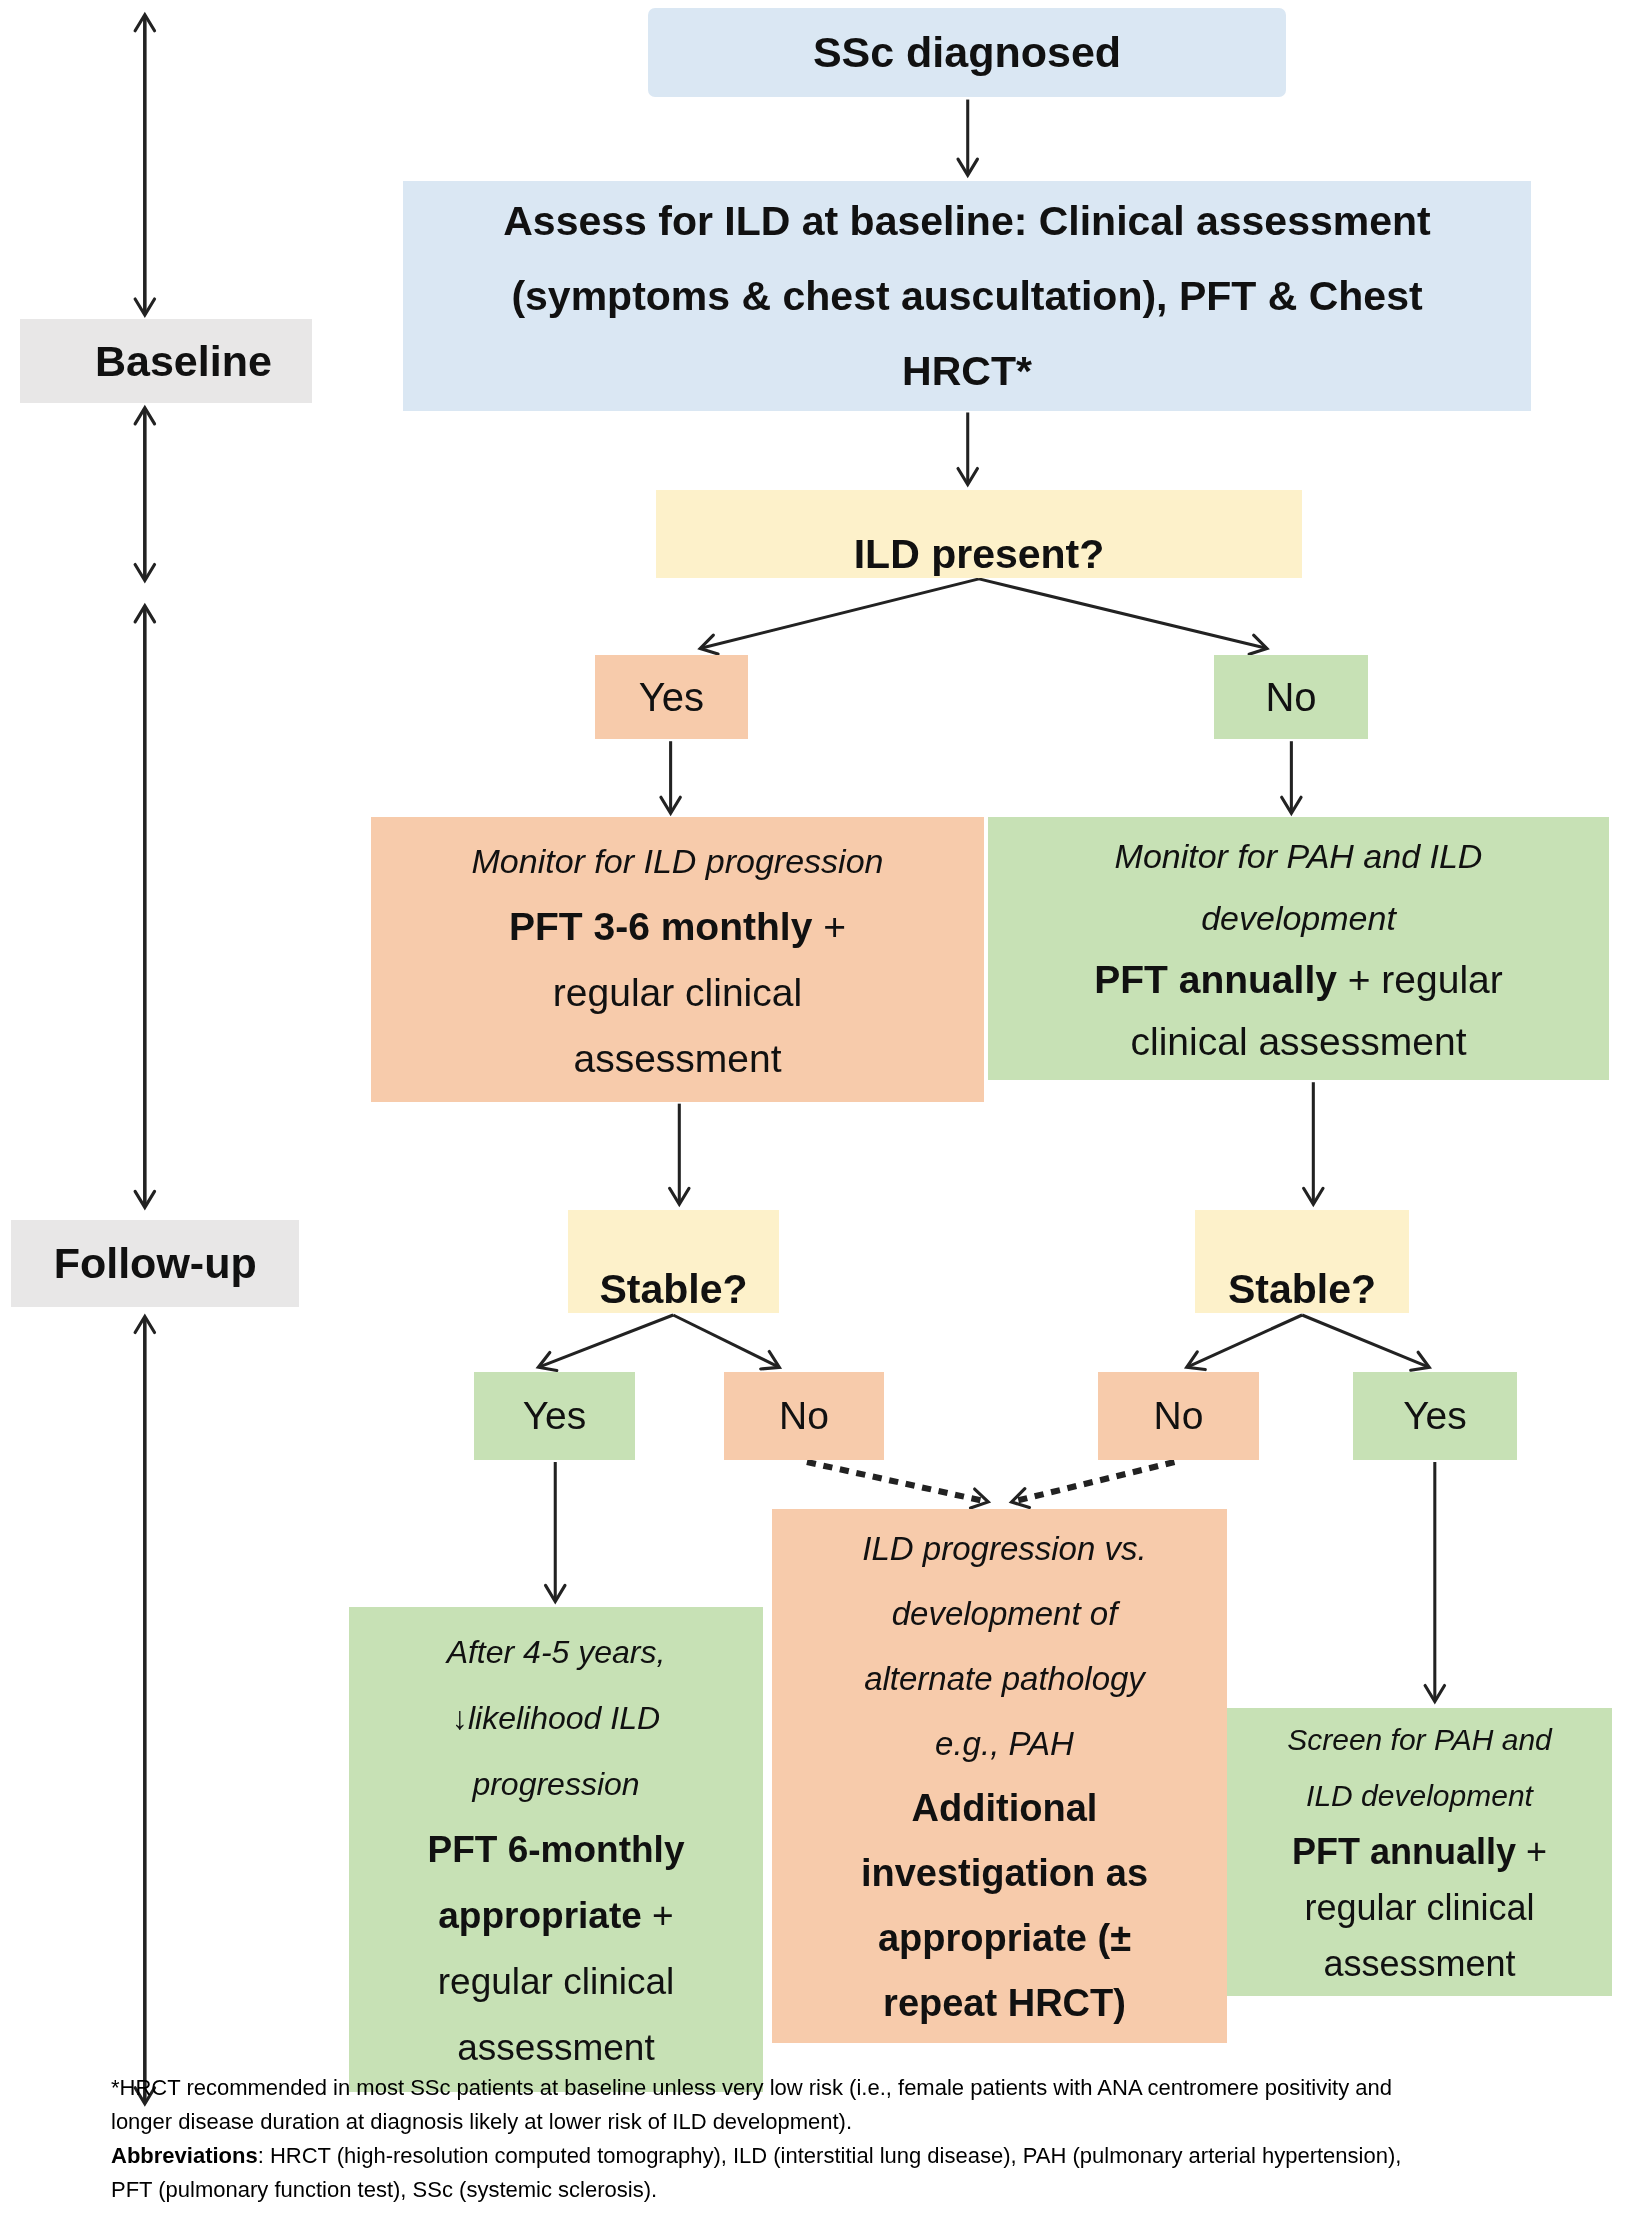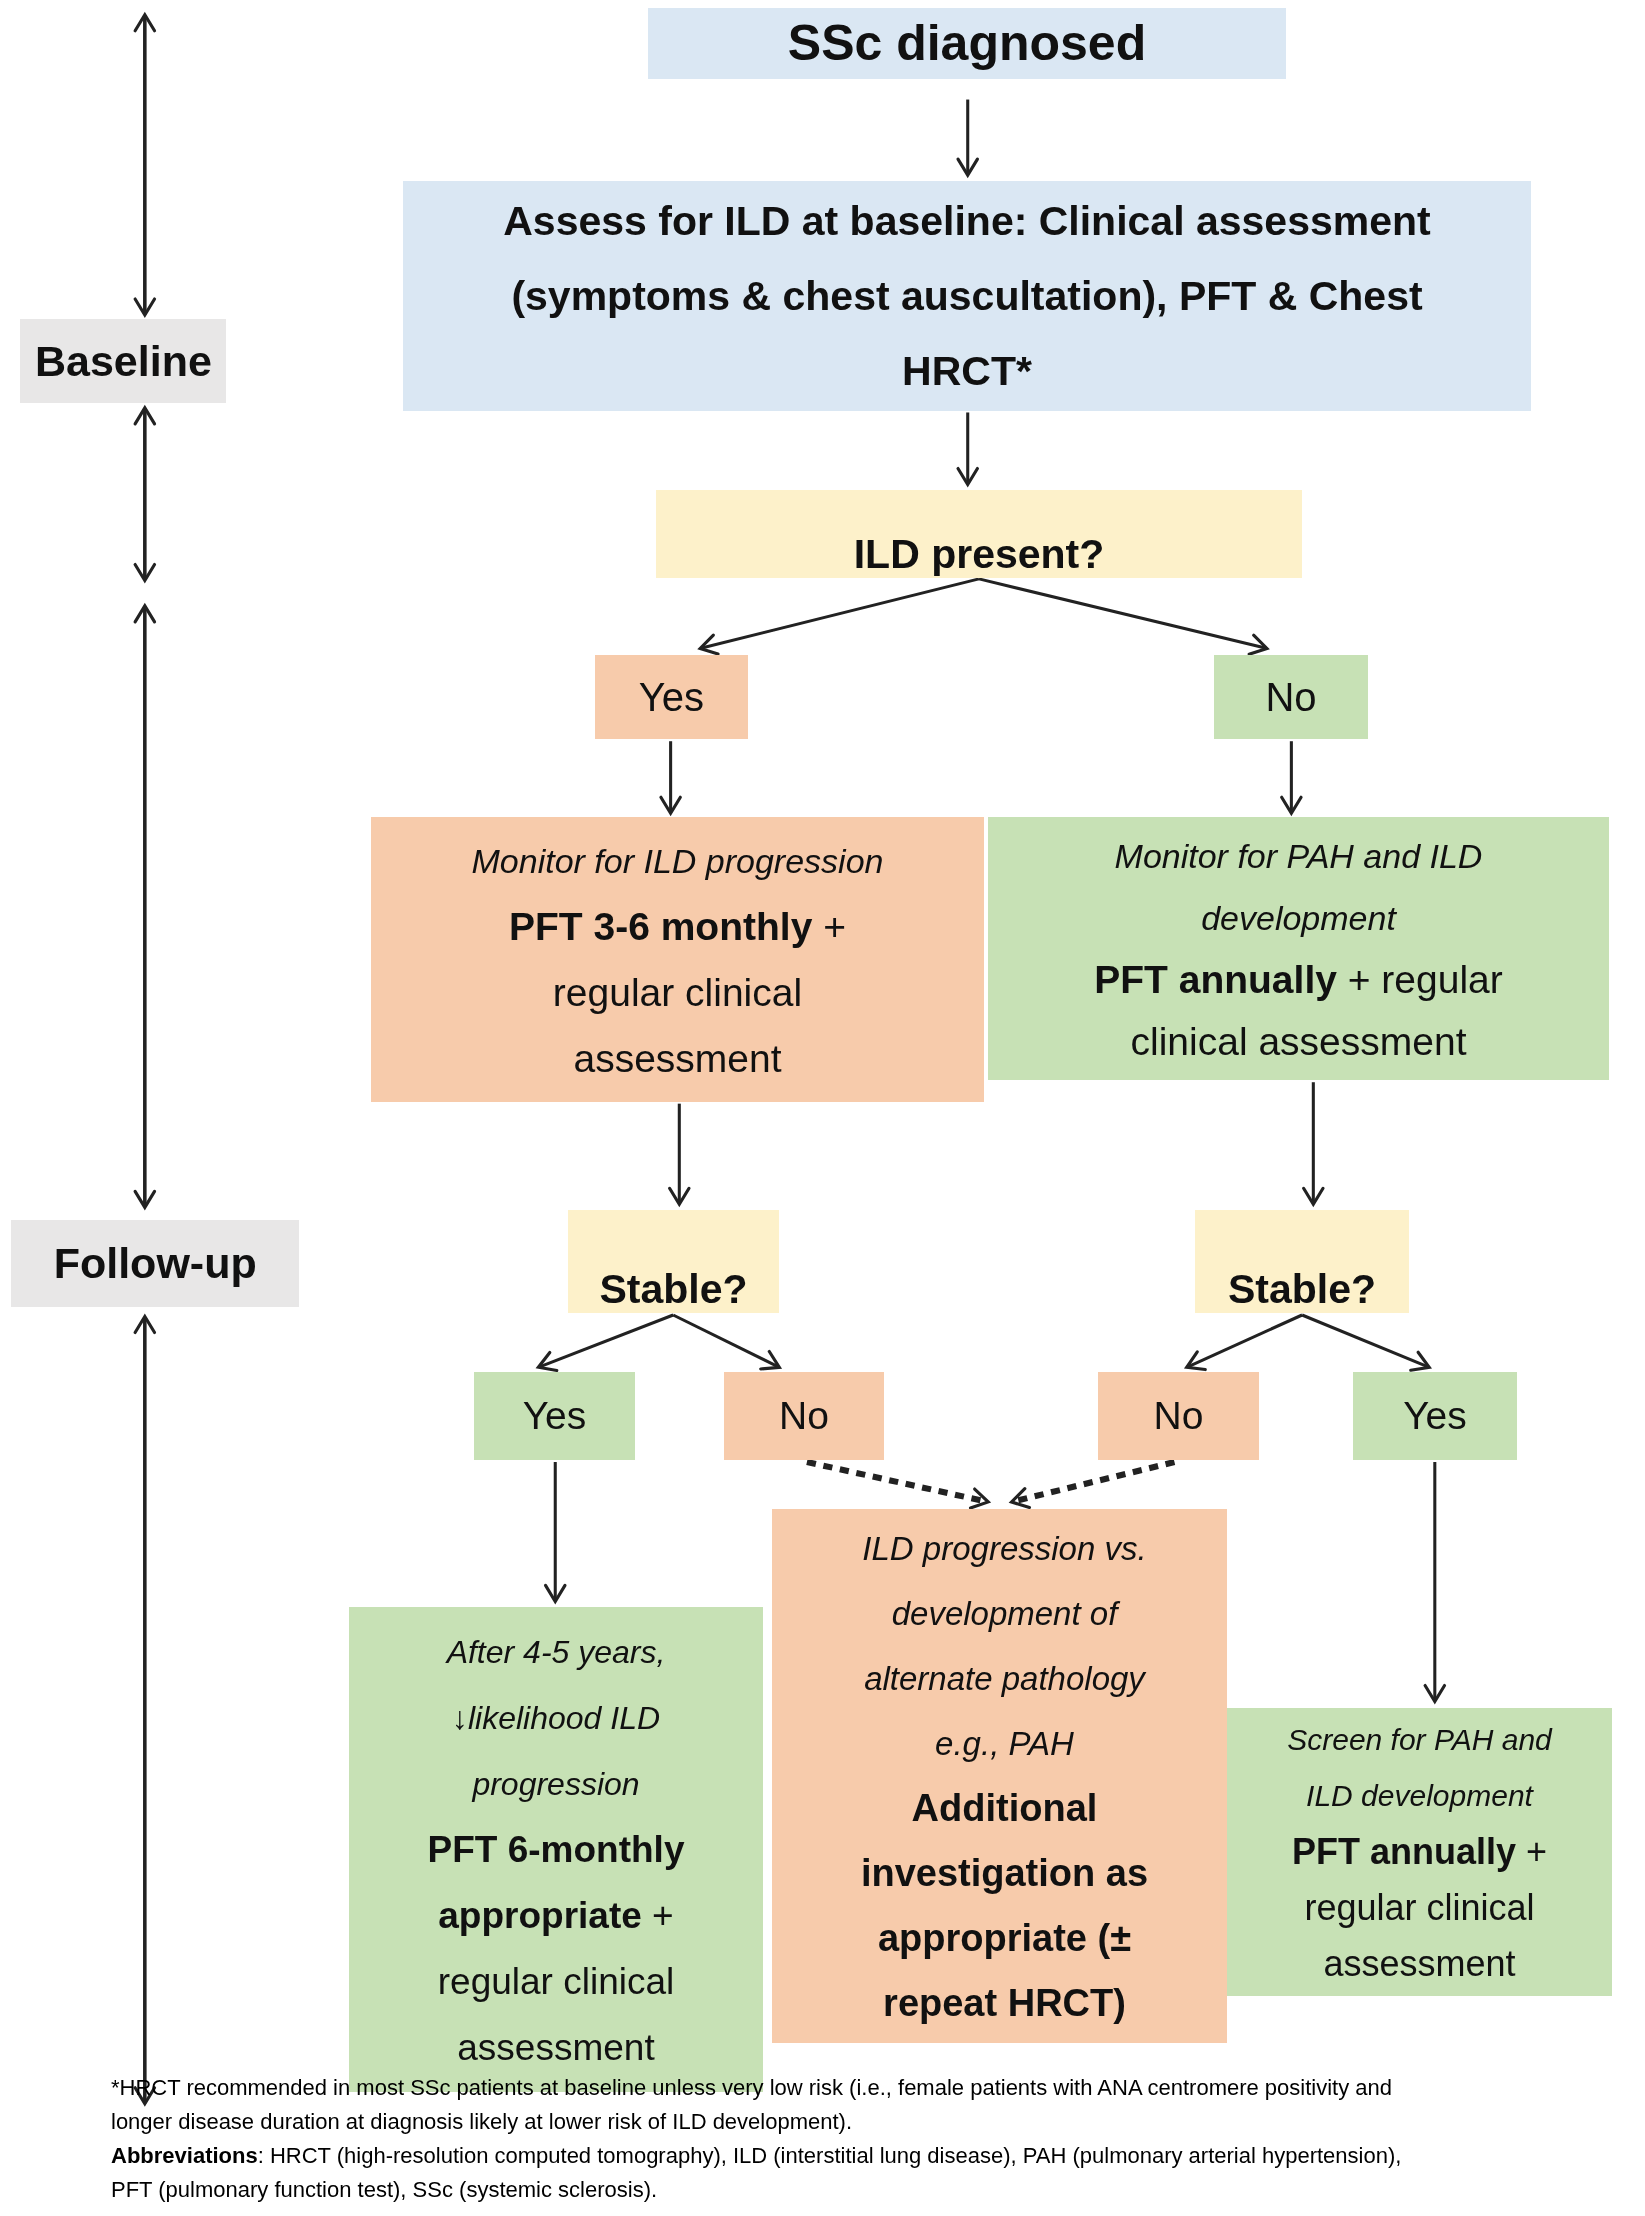--- a/index.html
+++ b/index.html
@@ -8,42 +8,42 @@
   svg.arrows{position:absolute;left:0;top:0;width:1646px;height:2216px;pointer-events:none;}
   .box{position:absolute;display:flex;flex-direction:column;align-items:center;justify-content:center;text-align:center;}
   .blue{background:#dae7f3;}
   .yellow{background:#fdf1ca;justify-content:flex-end;}
   .orange{background:#f7cbab;}
   .green{background:#c7e1b5;}
   .graybox{background:#e8e7e7;}
   .b{font-weight:700;}
   .i{font-style:italic;}
   .line{white-space:nowrap;}
-  #ssc{left:648px;top:7.7px;width:638px;height:71px;font-size:50px;font-weight:700;}
+  #ssc{left:648px;top:7.7px;width:638px;height:89px;font-size:43px;font-weight:700;border-radius:7px;}
   #assess{left:403px;top:181px;width:1128px;height:230px;font-size:41px;font-weight:700;line-height:75px;}
   #ild{left:656px;top:490px;width:646px;height:88px;font-size:41px;font-weight:700;}
   #yes1{left:595px;top:655px;width:153px;height:84px;font-size:40px;}
   #no1{left:1214px;top:655px;width:154px;height:84px;font-size:40px;}
   #monitor{left:371px;top:817px;width:613px;height:285px;font-size:39px;line-height:66px;}
   #monitor .i{font-size:34px;}
   #screen1{left:988px;top:817px;width:621px;height:263px;font-size:39px;line-height:62px;}
   #screen1 .i{font-size:34px;}
   #stableL{left:568px;top:1210px;width:211px;height:103px;font-size:41px;font-weight:700;}
   #stableR{left:1195px;top:1210px;width:214px;height:103px;font-size:41px;font-weight:700;}
   #yes2{left:474px;top:1372px;width:161px;height:88px;font-size:39px;}
   #no2{left:724px;top:1372px;width:160px;height:88px;font-size:39px;}
   #no3{left:1098px;top:1372px;width:161px;height:88px;font-size:39px;}
   #yes3{left:1353px;top:1372px;width:164px;height:88px;font-size:39px;}
   #after45{left:349px;top:1607px;width:414px;height:485px;font-size:37px;line-height:66px;}
   #after45 .i{font-size:32px;}
   #ildprog{left:772px;top:1509px;width:445px;height:534px;font-size:38px;line-height:65px;padding-left:10px;}
   #ildprog .i{font-size:33px;}
   #screen2{left:1227px;top:1708px;width:385px;height:288px;font-size:36px;line-height:56px;}
   #screen2 .i{font-size:30px;}
-  #baselineLbl{left:20.4px;top:319px;width:206px;height:84px;font-size:43px;font-weight:700;}
+  #baselineLbl{left:20.4px;top:319px;width:258px;height:84px;font-size:43px;font-weight:700;padding-left:34px;}
   #followupLbl{left:11.2px;top:1220px;width:288px;height:87px;font-size:43px;font-weight:700;}
   .footer{position:absolute;left:111px;top:2071px;width:1532px;font-size:22px;line-height:34px;color:#000;}
   .footer .fline{margin:0;}
 </style>
 </head>
 <body>
 
 <div id="canvas">
 
   <svg class="arrows" viewBox="0 0 3223 4341" xmlns="http://www.w3.org/2000/svg">

